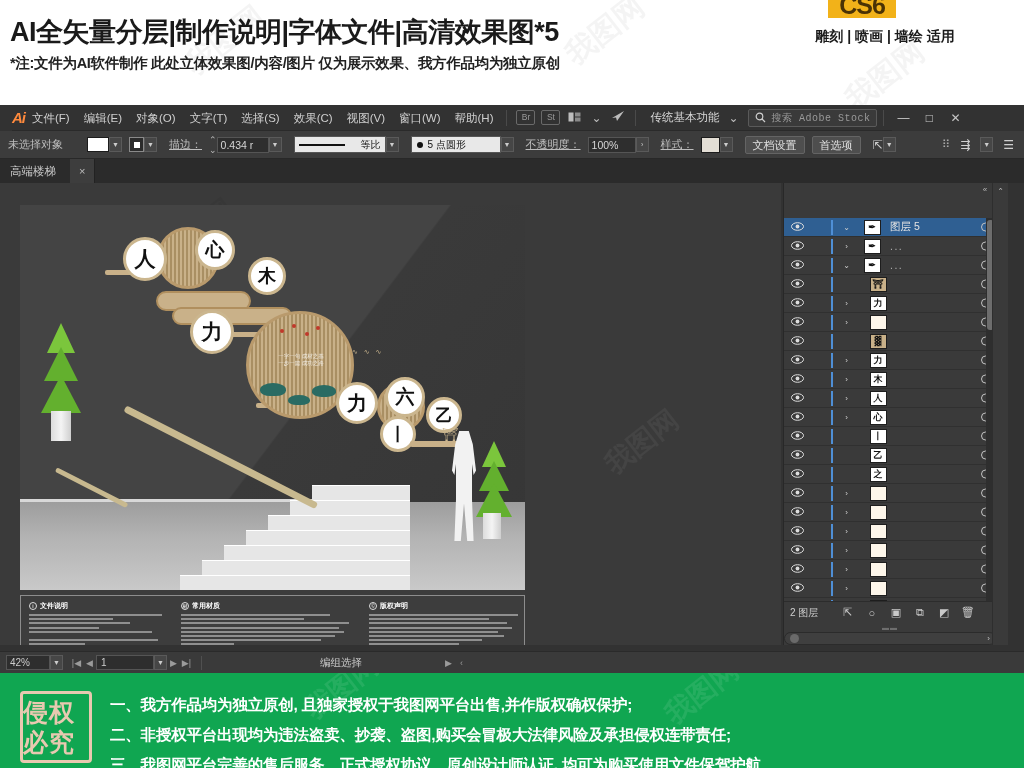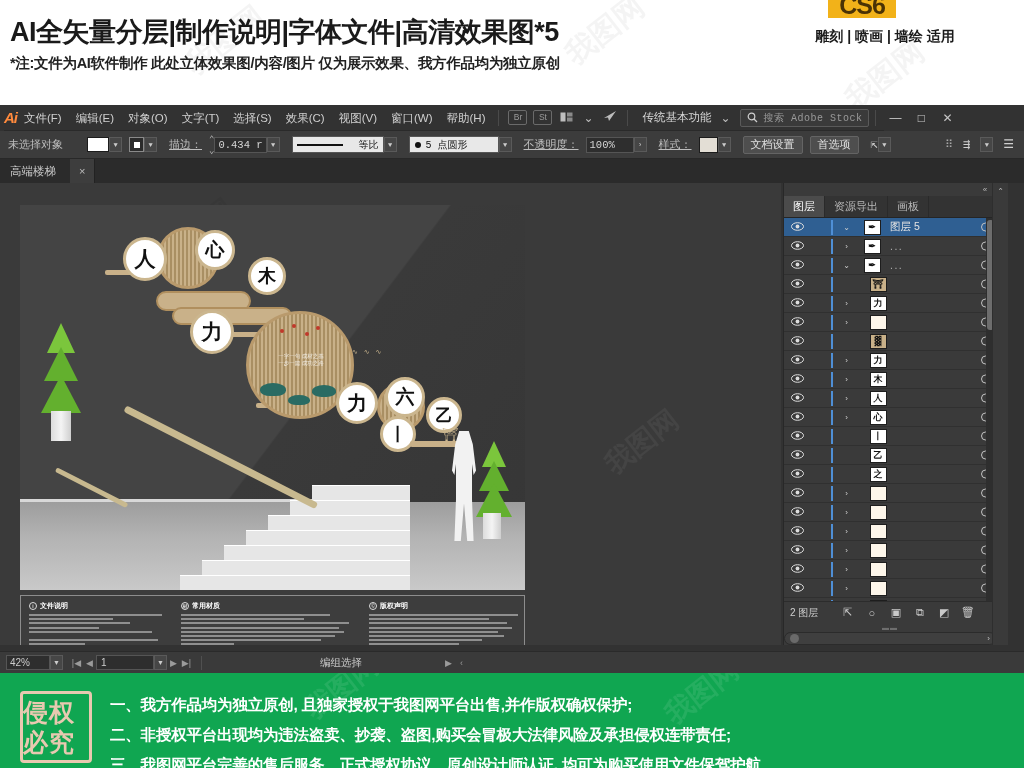--- a/index.html
+++ b/index.html
@@ -50,21 +50,21 @@
   }
 
   
   .ai-win {
     position: absolute; left: 0; top: 105px; width: 1024px; height: 568px;
     background: #323232; overflow: hidden;
   }
 
   
   .menubar {
-    position: absolute; left: 4px; top: 0; width: 880px; height: 26px;
+    position: absolute; left: 12px; top: 0; width: 880px; height: 26px;
     background: #323232; border-bottom: 1px solid #2a2a2a;
     display: flex; align-items: center;
   }
   .ai-logo {
     width: 30px; text-align: center; color: #ff8a3d;
     font-size: 15px; font-weight: 700; font-style: italic;
     letter-spacing: -1px;
   }
   .menu-item {
     padding: 0 7px; height: 26px; line-height: 26px;
@@ -93,21 +93,21 @@
     font-family: "Liberation Mono", monospace; letter-spacing: 0.5px; }
   .wbtn {
     width: 26px; height: 26px; color: #c8c8c8; font-size: 12px;
     text-align: center; line-height: 26px;
   }
 
   
   .ctrlbar {
     position: absolute; left: 0; top: 26px; width: 1024px; height: 28px;
     background: #3c3c3c; border-bottom: 1px solid #282828;
-    display: flex; align-items: center; padding-left: 8px; font-family: Liberation Mono, monospace;
+    display: flex; align-items: center; padding-left: 8px;
   }
   .ctrl-lbl { font-size: 11px; color: #bdbdbd; white-space: nowrap; }
   .ctrl-lbl.u { text-decoration: underline; }
   .swatch-white {
     width: 22px; height: 15px; background: #fff; border: 1px solid #1c1c1c;
   }
   .swatch-stroke {
     width: 15px; height: 15px; background: #2b2b2b; border: 1px solid #8a8a8a;
     display: flex; align-items: center; justify-content: center;
   }
@@ -627,26 +627,20 @@
           </div>
         </div>
       </div>
     </div>
 
     <div class="panel">
       <div class="panel-topbar">
         <span>«</span>
         <span>✕</span>
       </div>
-      <div class="panel-tabs">
-        <div class="ptab active">图层</div>
-        <div class="ptab">资源导出</div>
-        <div class="ptab">画板</div>
-        <div class="panel-menu">☰</div>
-      </div>
 
       <div class="layer-list" id="layer-list">
           <div class="lrow sel">
             <div class="lcell-eye"><svg width="13" height="9" viewBox="0 0 13 9">
                 <ellipse cx="6.5" cy="4.5" rx="6" ry="3.8" fill="none" stroke="#ddd" stroke-width="1"></ellipse>
                 <circle cx="6.5" cy="4.5" r="1.9" fill="#ddd"></circle>
               </svg></div>
             <div class="lcell-lock"></div>
             <div class="lcell-bar">
               <i></i>

